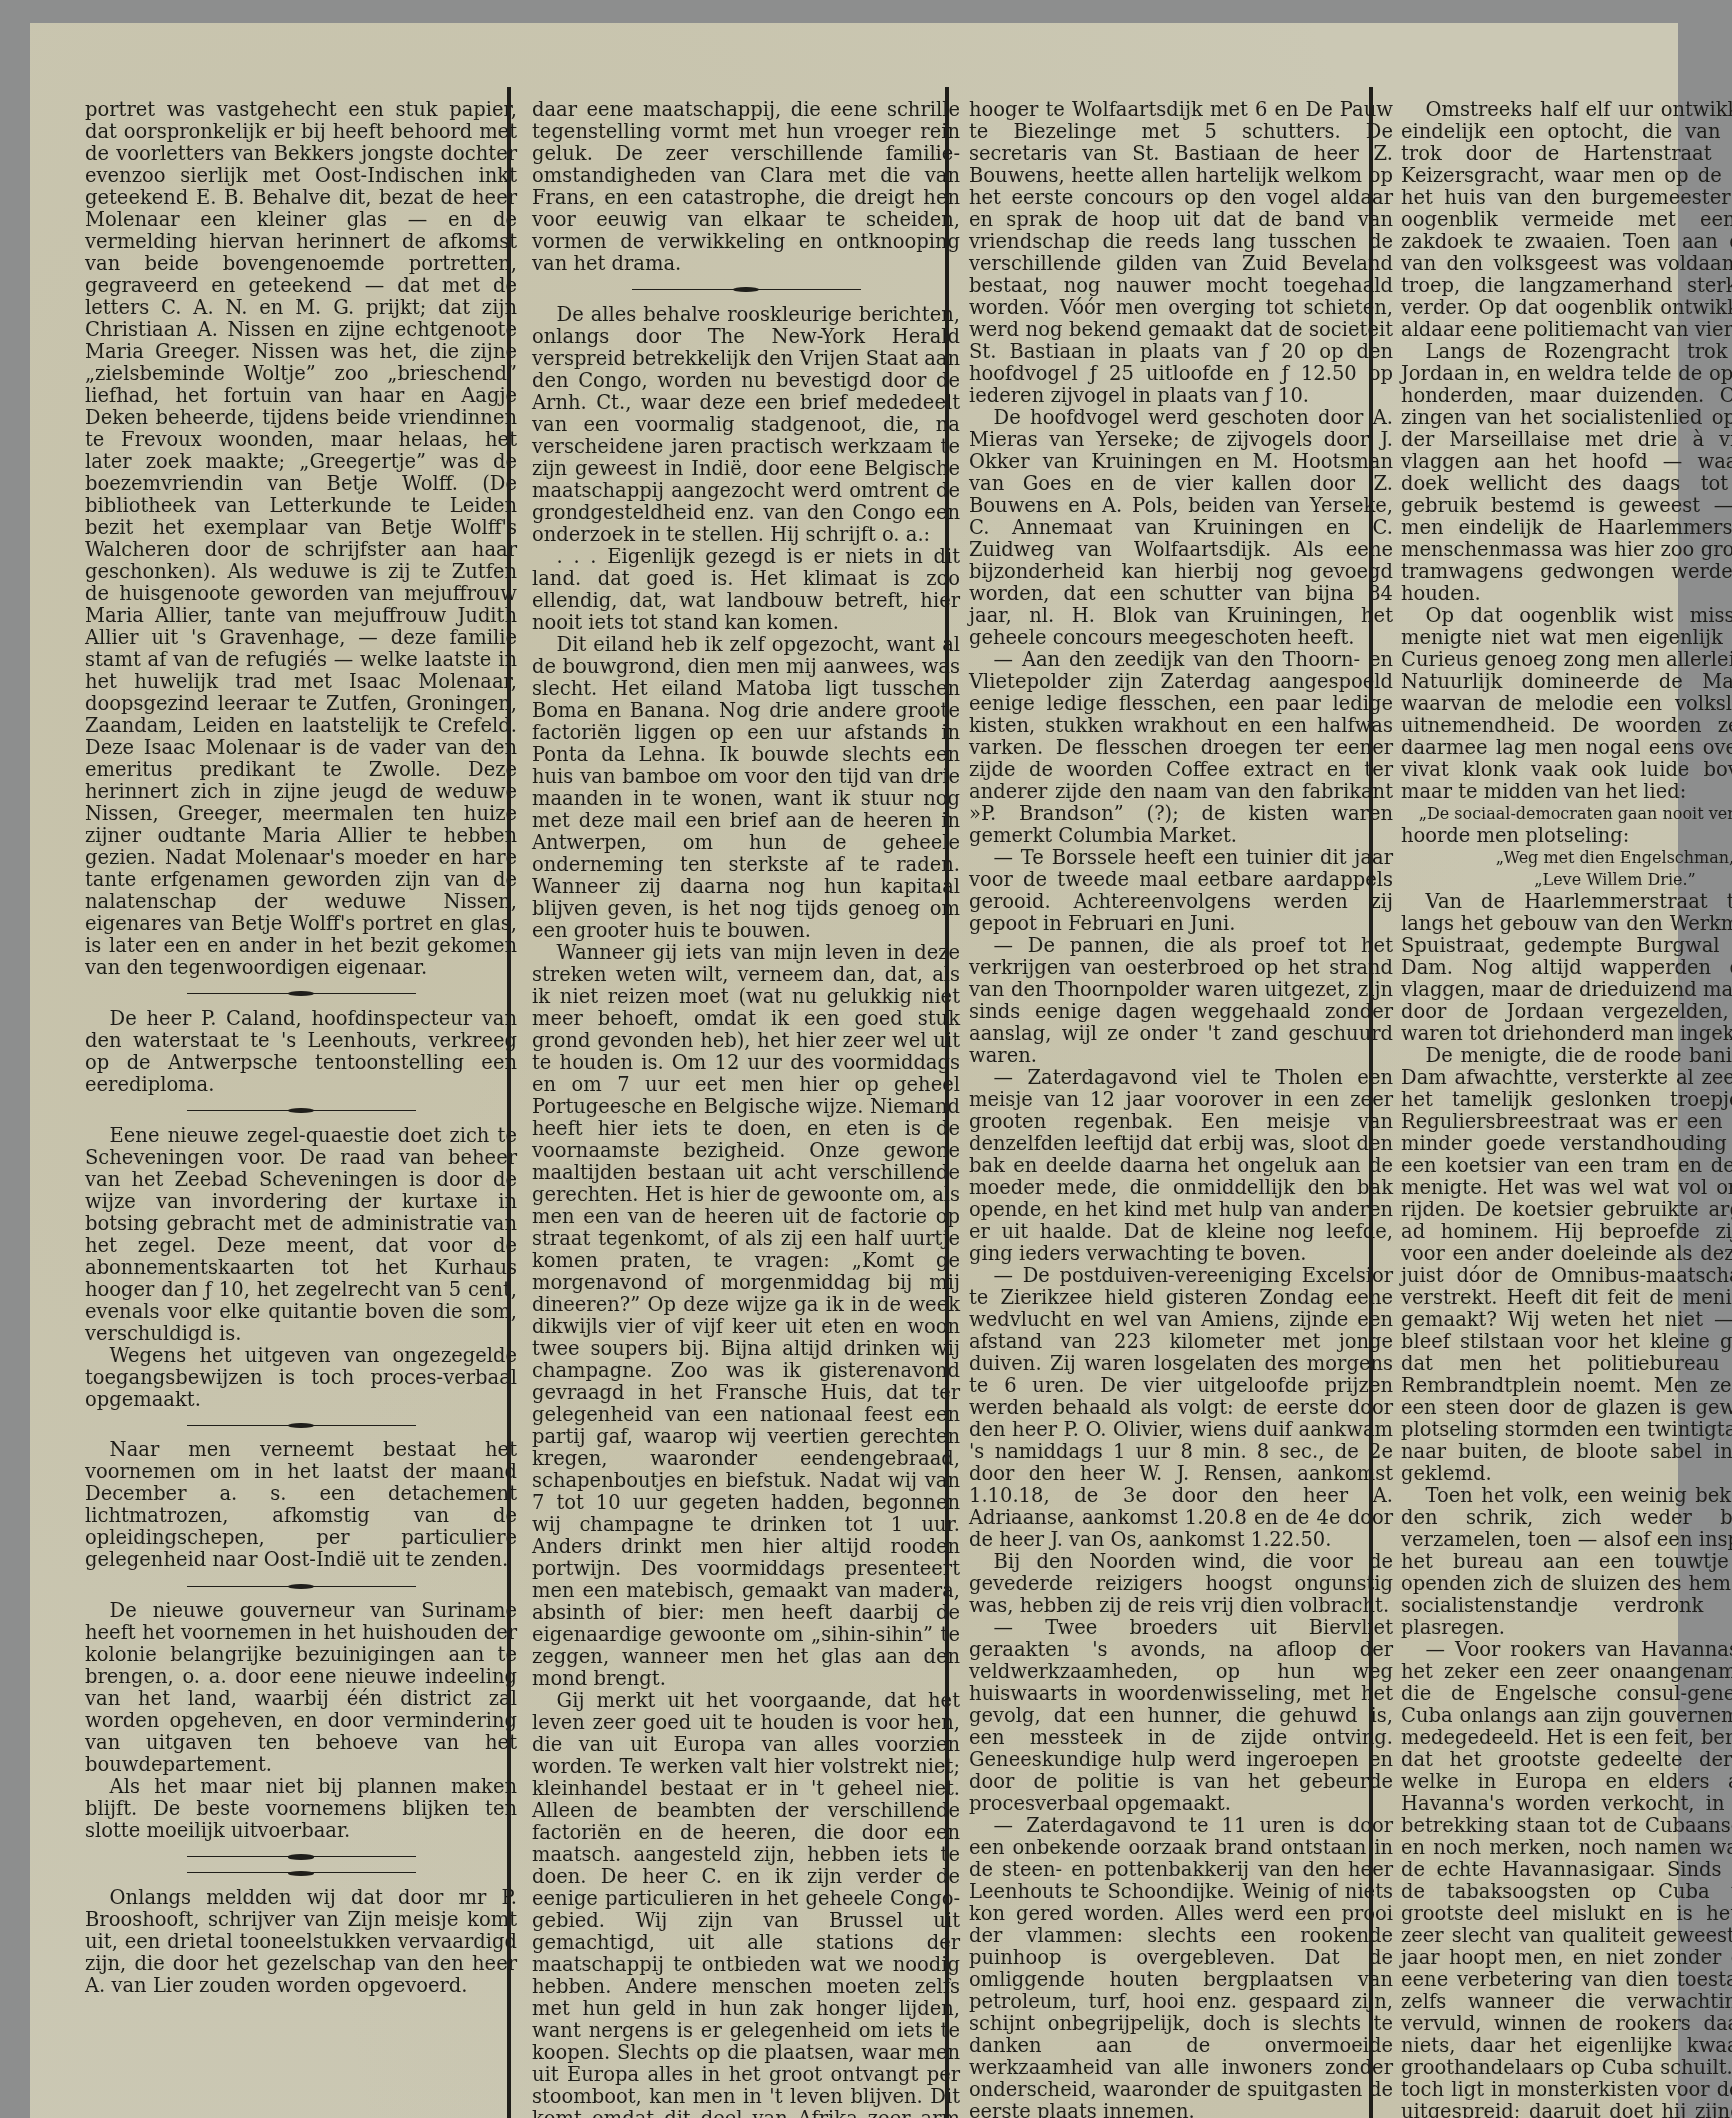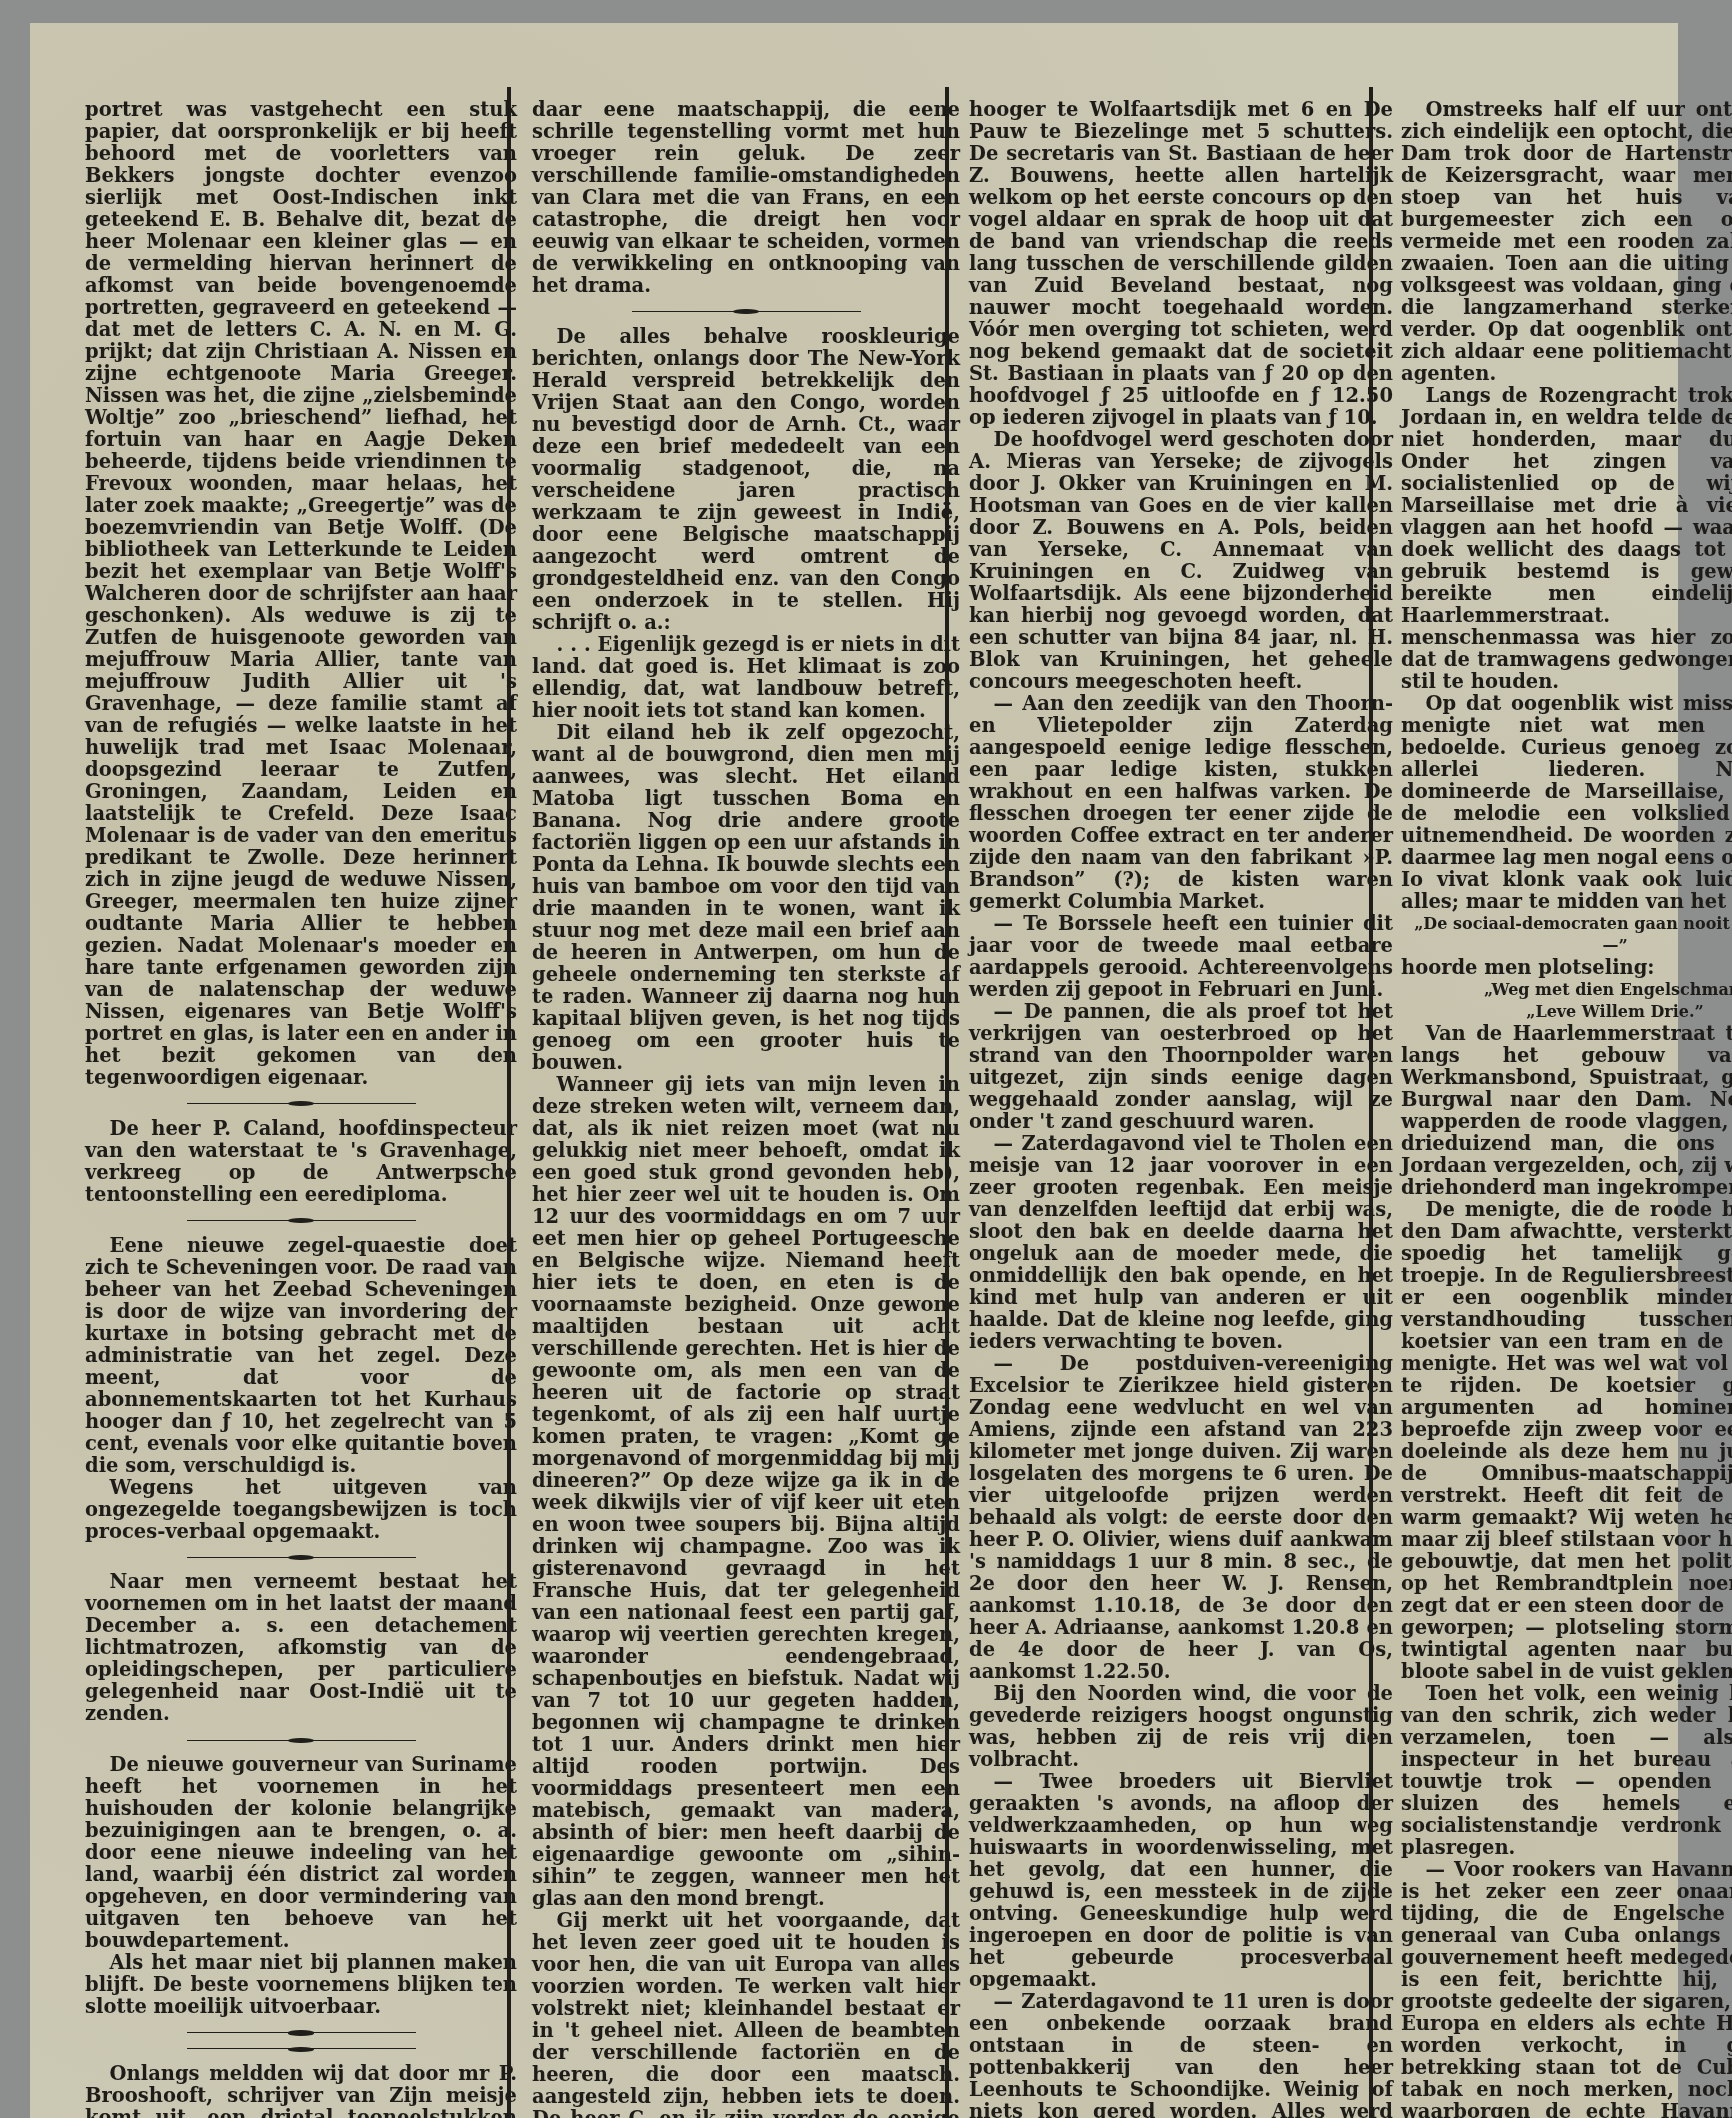--- a/index.html
+++ b/index.html
@@ -10,21 +10,21 @@
   .paper {
     position:absolute; left:30px; top:23px; width:1648px; height:2515px;
     background:#cbc8b4;
     background-image: radial-gradient(ellipse at 20% 30%, rgba(180,170,130,0.25), transparent 60%),
                       radial-gradient(ellipse at 80% 70%, rgba(170,160,120,0.2), transparent 55%);
   }
   .col {
     position:absolute; top:76px; color:#1d1c18;
     font-size:19.5px; line-height:22px; text-align:justify;
   }
-  .col p { margin:0; text-indent:24.6px;font-weight:bold; }
+  .col p { margin:0; text-indent:24.6px; }
   .col p.noindent { text-indent:0; }
   .col p.quote { text-indent:0; text-align:center; font-size:16px; }
   .c1 { left:55px;  width:432px; }
   .c2 { left:502px; width:428px; }
   .c3 { left:939px; width:424px; }
   .c4 { left:1371px; width:428px; }
   .vrule { position:absolute; width:4.2px; background:#1f1e1a; }
   .sep { width:229px; height:2.5px; margin:13.6px auto 12.7px; position:relative;
          background:linear-gradient(#1f1e1a,#1f1e1a) center/100% 1.3px no-repeat; }
   .sep::after { content:""; position:absolute; left:50%; top:-1.3px; width:25.4px; height:5.1px;
@@ -34,21 +34,21 @@
 <body>
 
 <div class="paper">
   <div class="vrule" style="left:477px; top:64px; height:2080px;"></div>
   <div class="vrule" style="left:915px; top:64px; height:2309px;"></div>
   <div class="vrule" style="left:1339px; top:64px; height:2284px;"></div>
 
   <div class="col c1">
       <p class="noindent">portret was vastgehecht een stuk papier, dat oorspronkelijk er bij heeft behoord met de voorletters van Bekkers jongste dochter evenzoo sierlijk met Oost-Indischen inkt geteekend E. B. Behalve dit, bezat de heer Molenaar een kleiner glas — en de vermelding hiervan herinnert de afkomst van beide bovengenoemde portretten, gegraveerd en geteekend — dat met de letters C. A. N. en M. G. prijkt; dat zijn Christiaan A. Nissen en zijne echtgenoote Maria Greeger. Nissen was het, die zijne „zielsbeminde Woltje” zoo „brieschend” liefhad, het fortuin van haar en Aagje Deken beheerde, tijdens beide vriendinnen te Frevoux woonden, maar helaas, het later zoek maakte; „Greegertje” was de boezemvriendin van Betje Wolff. (De bibliotheek van Letterkunde te Leiden bezit het exemplaar van Betje Wolff's Walcheren door de schrijfster aan haar geschonken). Als weduwe is zij te Zutfen de huisgenoote geworden van mejuffrouw Maria Allier, tante van mejuffrouw Judith Allier uit 's Gravenhage, — deze familie stamt af van de refugiés — welke laatste in het huwelijk trad met Isaac Molenaar, doopsgezind leeraar te Zutfen, Groningen, Zaandam, Leiden en laatstelijk te Crefeld. Deze Isaac Molenaar is de vader van den emeritus predikant te Zwolle. Deze herinnert zich in zijne jeugd de weduwe Nissen, Greeger, meermalen ten huize zijner oudtante Maria Allier te hebben gezien. Nadat Molenaar's moeder en hare tante erfgenamen geworden zijn van de nalatenschap der weduwe Nissen, eigenares van Betje Wolff's portret en glas, is later een en ander in het bezit gekomen van den tegenwoordigen eigenaar.</p>
       <div class="sep"></div>
-      <p>De heer P. Caland, hoofdinspecteur van den waterstaat te 's Gravenhage, verkreeg op de Antwerpsche tentoonstelling een eerediploma.</p>
+      <p>De heer P. Caland, hoofdinspecteur van den waterstaat te 's Leenhouts, verkreeg op de Antwerpsche tentoonstelling een eerediploma.</p>
       <div class="sep"></div>
       <p>Eene nieuwe zegel-quaestie doet zich te Scheveningen voor. De raad van beheer van het Zeebad Scheveningen is door de wijze van invordering der kurtaxe in botsing gebracht met de administratie van het zegel. Deze meent, dat voor de abonnementskaarten tot het Kurhaus hooger dan ƒ 10, het zegelrecht van 5 cent, evenals voor elke quitantie boven die som, verschuldigd is.</p>
       <p>Wegens het uitgeven van ongezegelde toegangsbewijzen is toch proces-verbaal opgemaakt.</p>
       <div class="sep"></div>
       <p>Naar men verneemt bestaat het voornemen om in het laatst der maand December a. s. een detachement lichtmatrozen, afkomstig van de opleidingschepen, per particuliere gelegenheid naar Oost-Indië uit te zenden.</p>
       <div class="sep"></div>
       <p>De nieuwe gouverneur van Suriname heeft het voornemen in het huishouden der kolonie belangrijke bezuinigingen aan te brengen, o. a. door eene nieuwe indeeling van het land, waarbij één district zal worden opgeheven, en door vermindering van uitgaven ten behoeve van het bouwdepartement.</p>
       <p>Als het maar niet bij plannen maken blijft. De beste voornemens blijken ten slotte moeilijk uitvoerbaar.</p>
       <div class="sep"></div>
       <div class="sep"></div>

